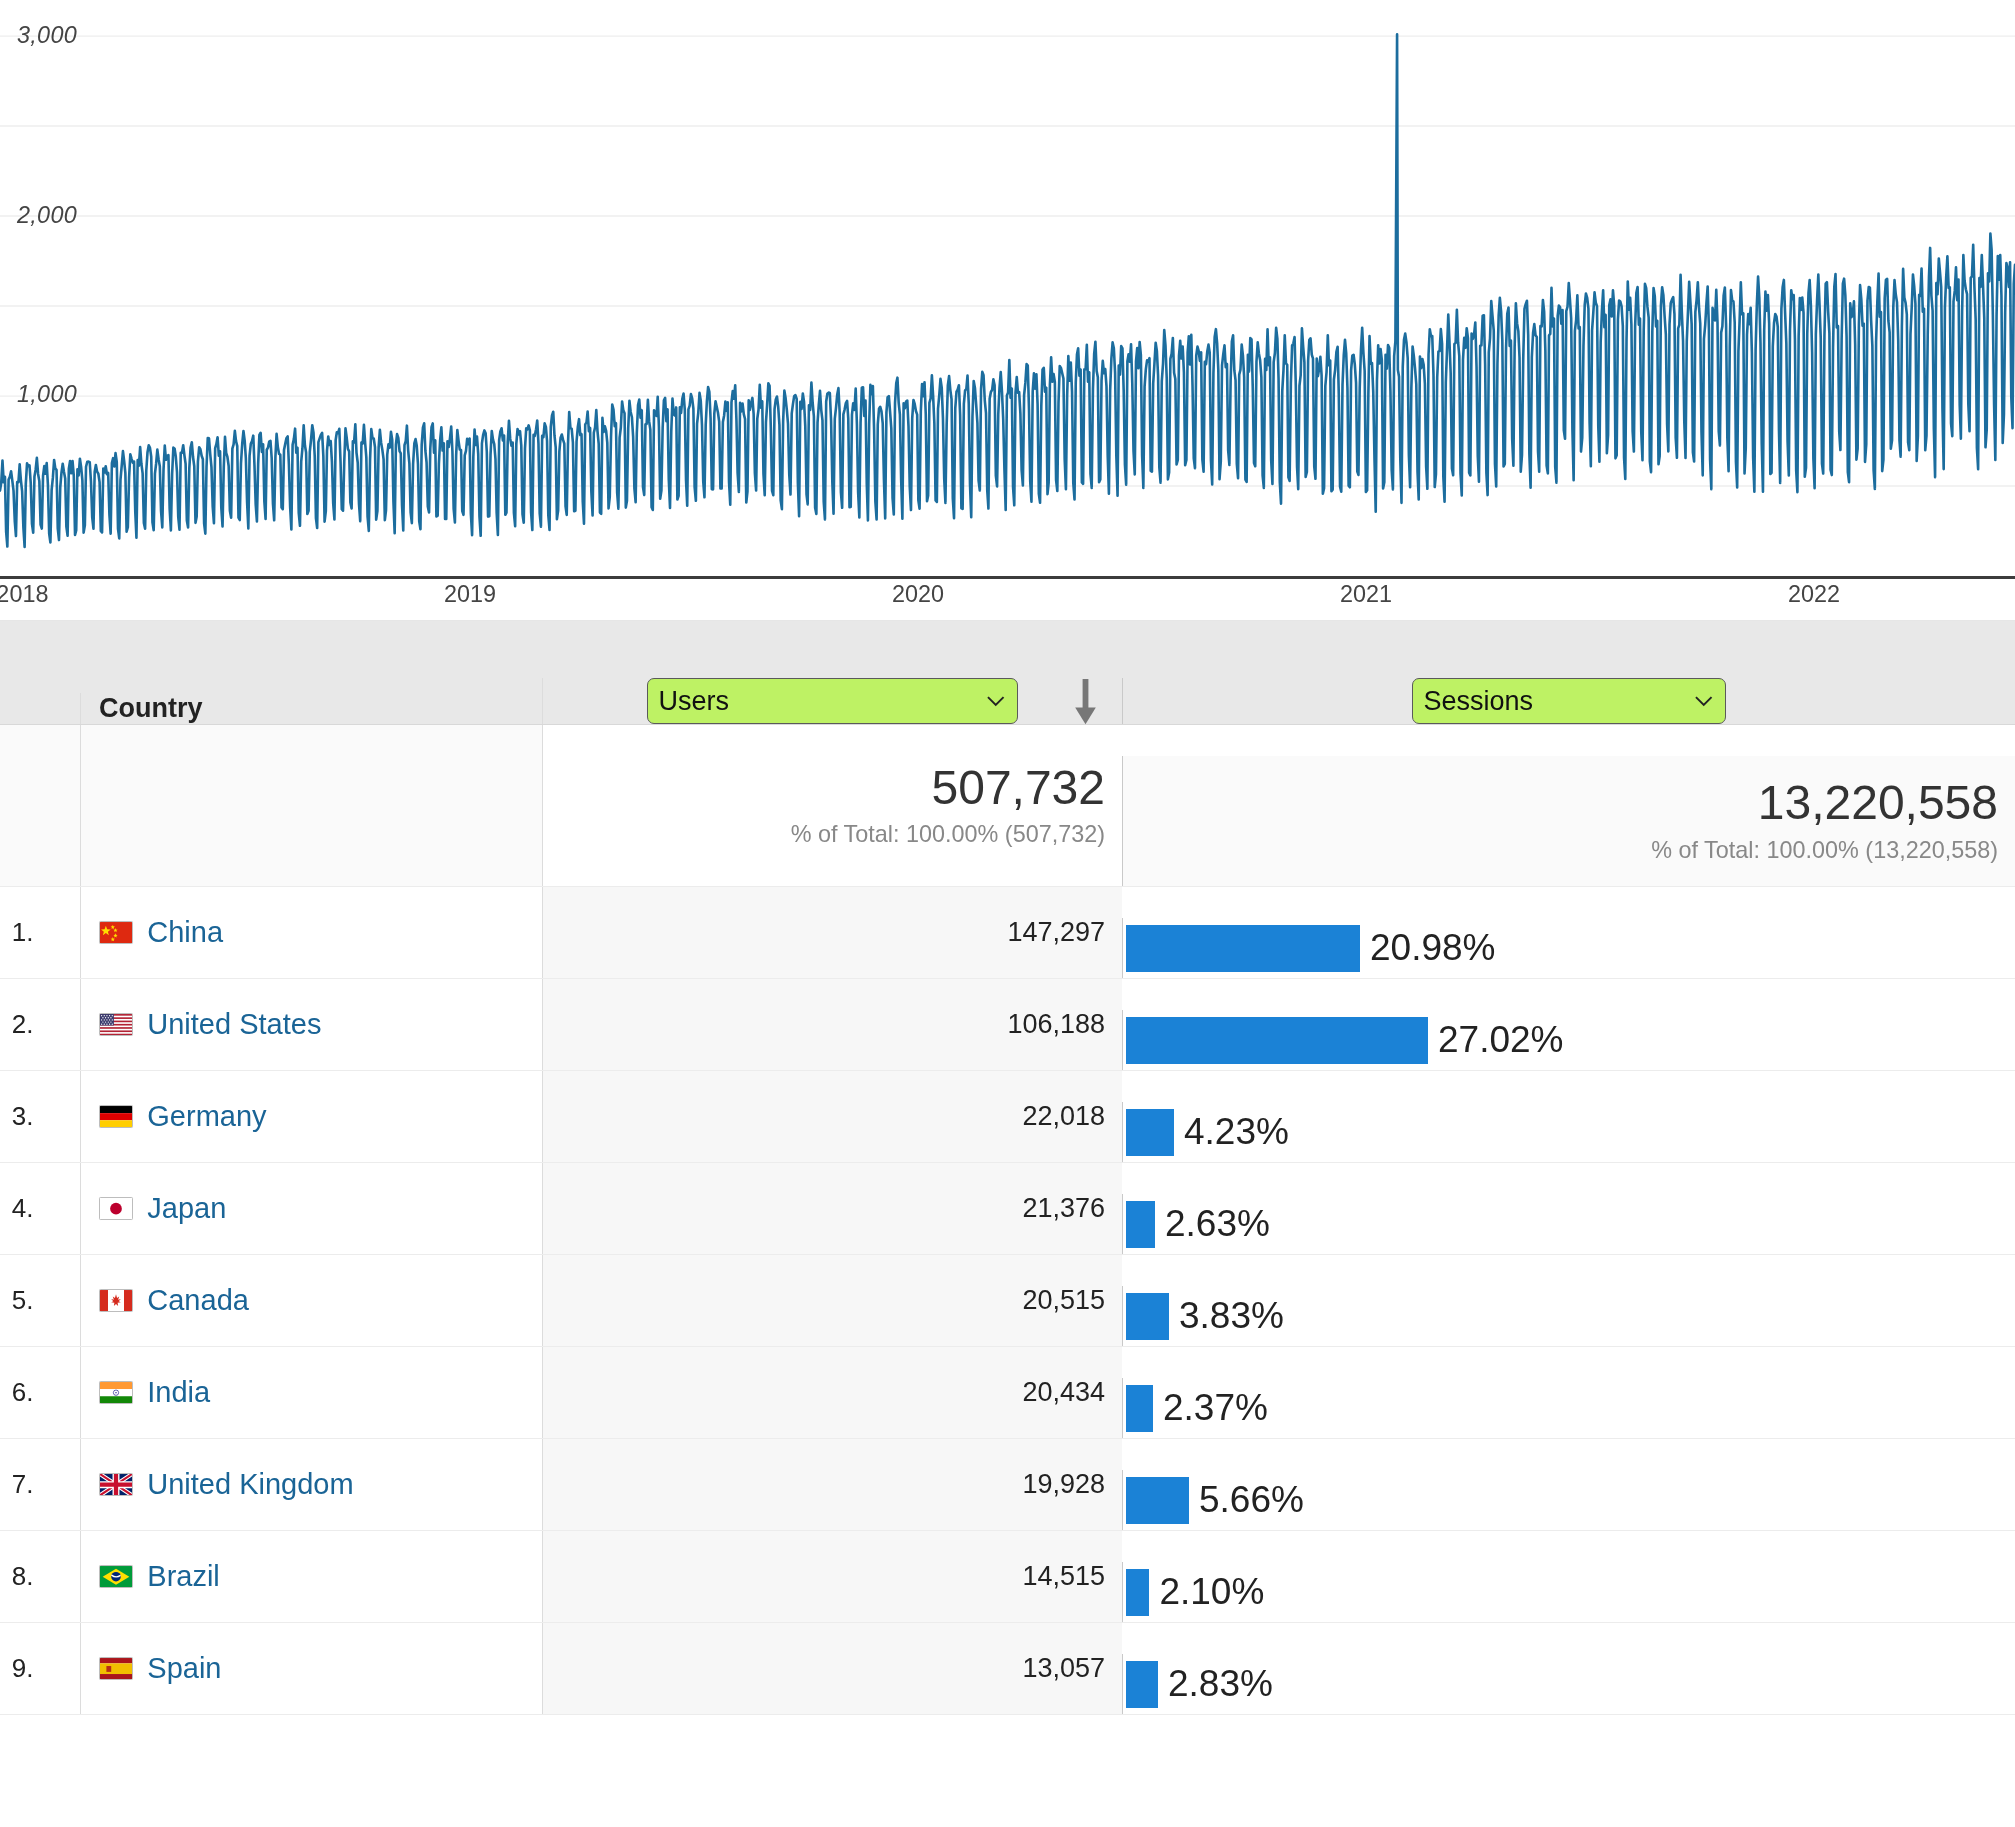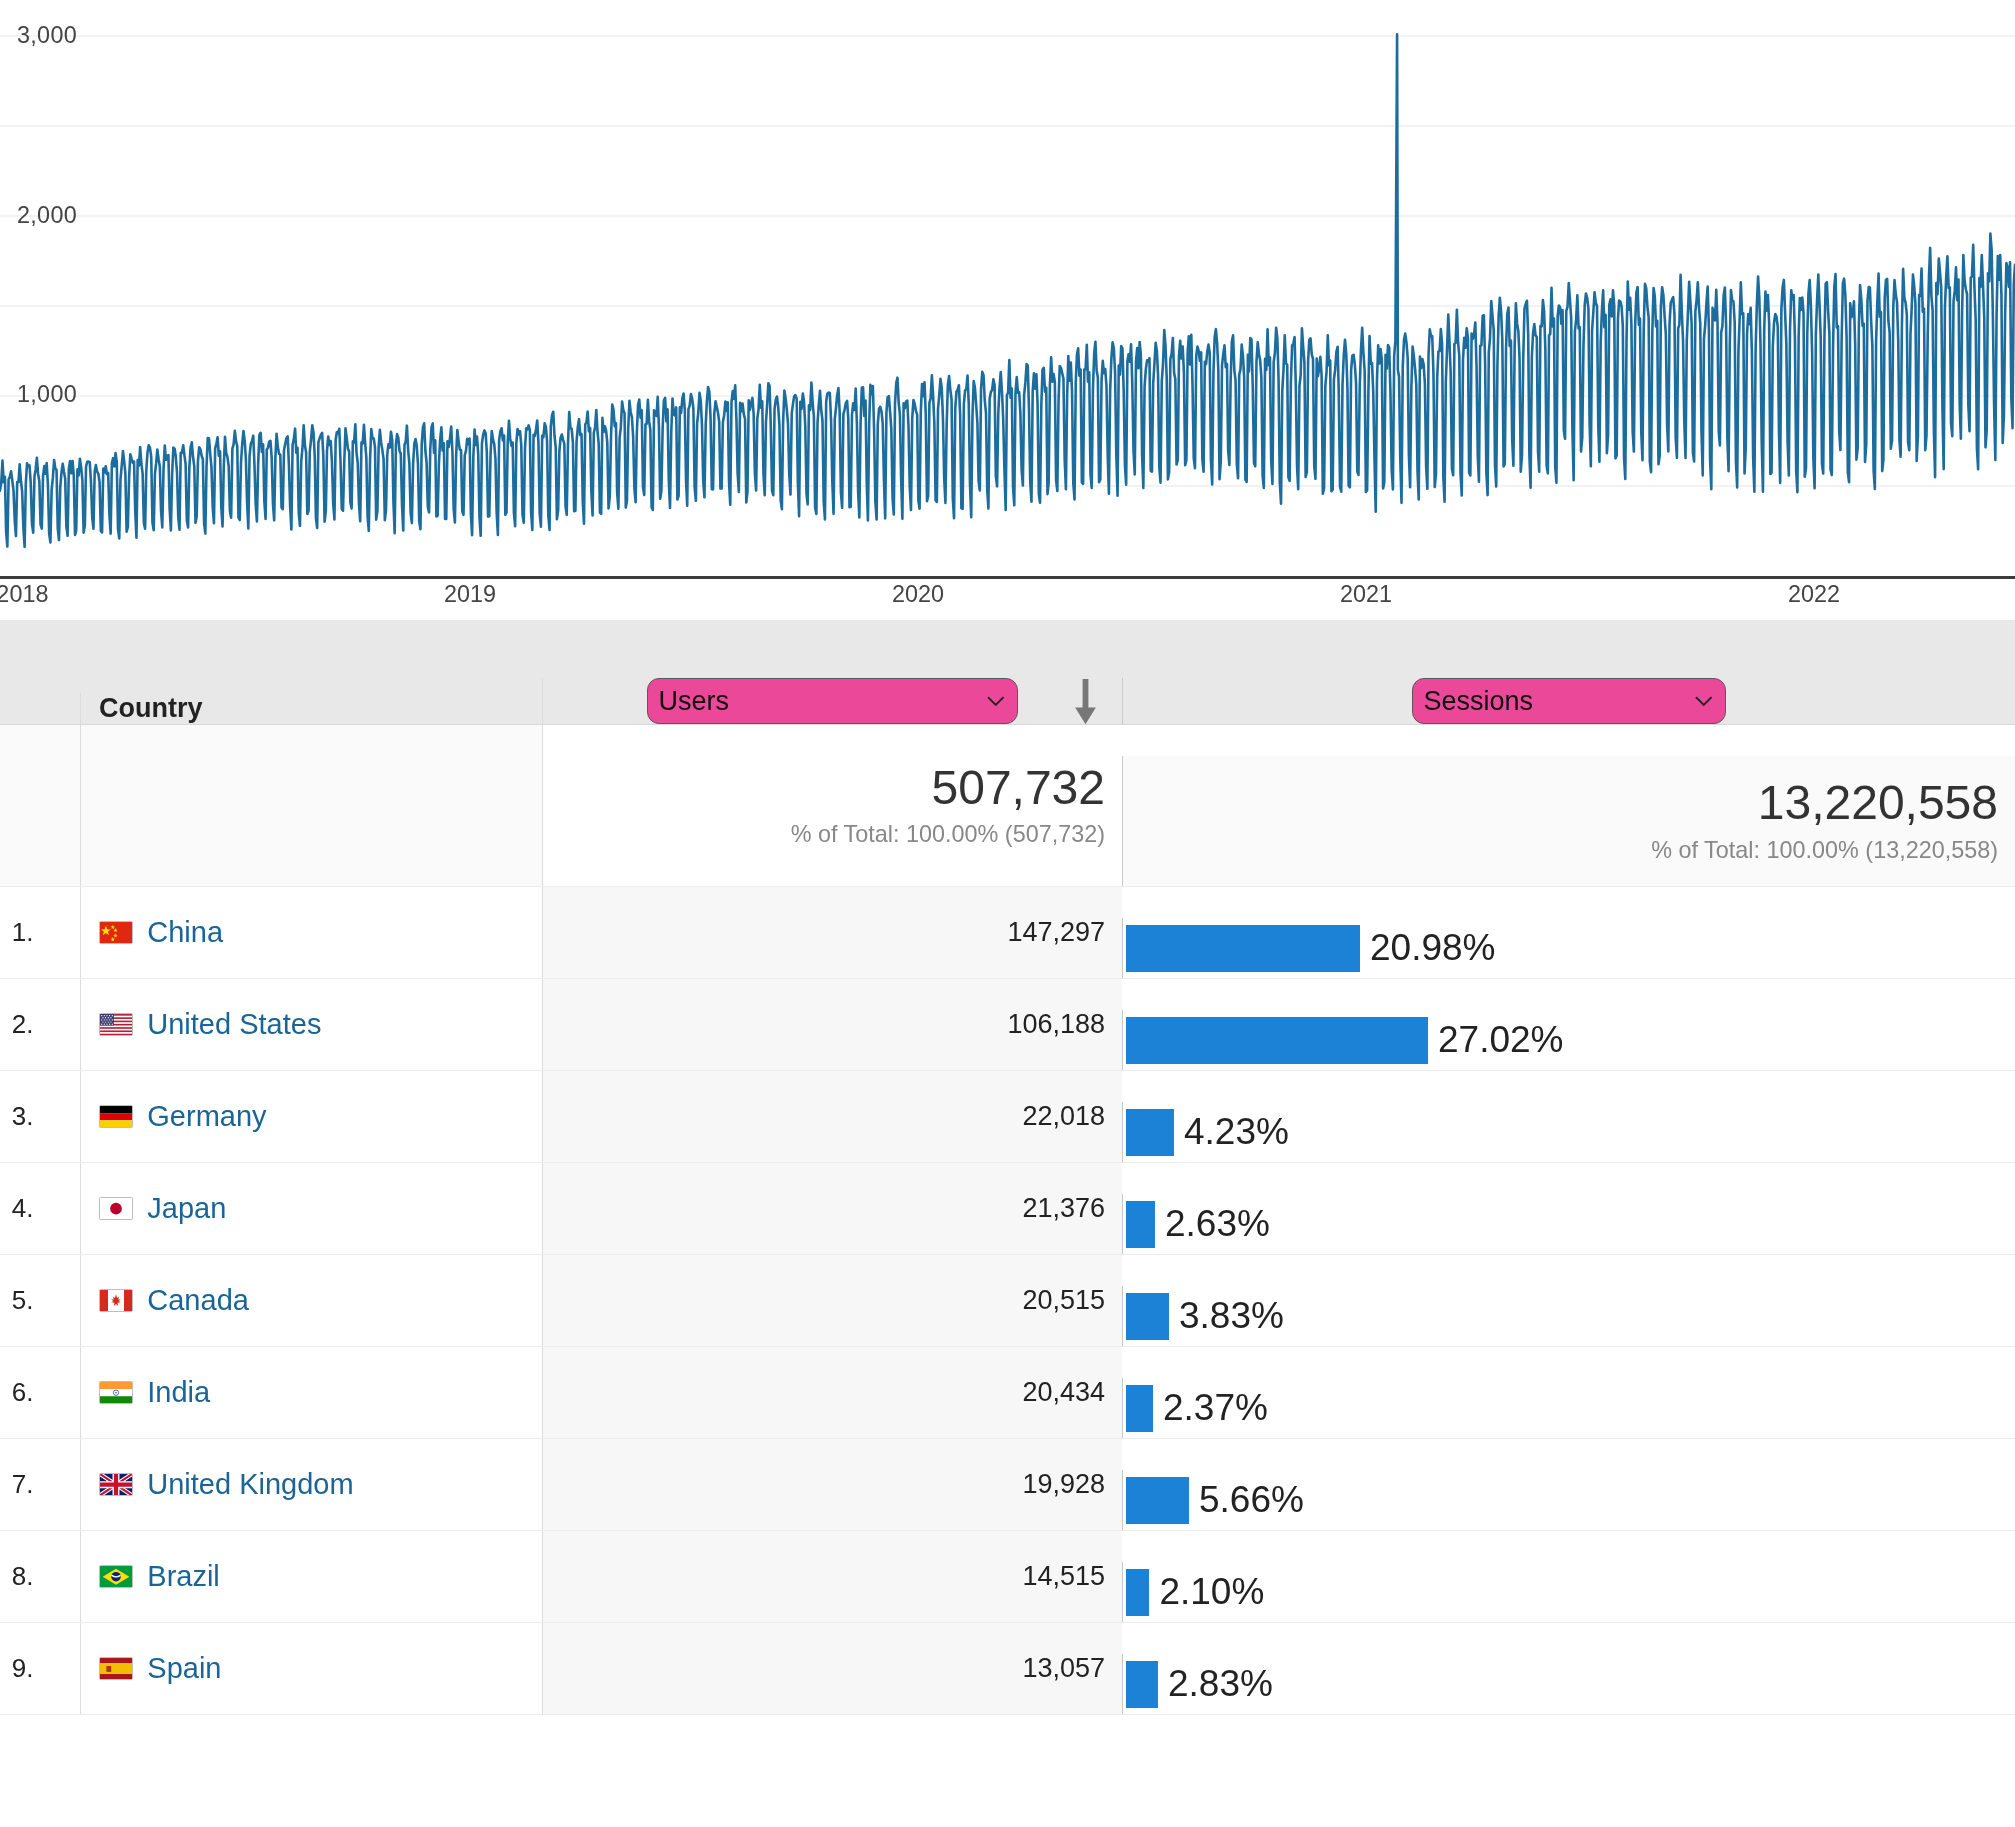--- a/index.html
+++ b/index.html
@@ -26,20 +26,21 @@
     height:576px;
   }
   #chart-svg{display:block;width:2015px;height:576px;}
   .ytick-label{
     position:absolute;
     left:17px;
     font-size:23.4px;
     color:#444;
     letter-spacing:0.3px;
     white-space:nowrap;
+    font-style:italic;
   }
   #axis-rule{
     position:absolute;
     left:0; top:576px;
     width:2015px;height:2.6px;
     background:#3c3c3c;
   }
   #xaxis{
     position:absolute;
     left:0; top:581px;
@@ -122,23 +123,23 @@
     position:relative;
   }
   #header-row .c-sessions{
     background:#e8e8e8;
     justify-content:center;
     align-items:center;
     padding-left:0;
   }
   .metric-select{
     -webkit-appearance:none;appearance:none;
-    background:#ec4899;
+    background:#bef264;
     border:1.3px solid #5a5a5a;
-    border-radius:12px;
+    border-radius:7px;
     font-family:"Liberation Sans", sans-serif;
     font-size:27px;
     color:#111;
     padding:5.2px 10.4px;
     height:46px;
     box-sizing:border-box;
     line-height:1;
   }
   .select-wrap{position:relative;display:inline-block;}
   .select-wrap .chev{

